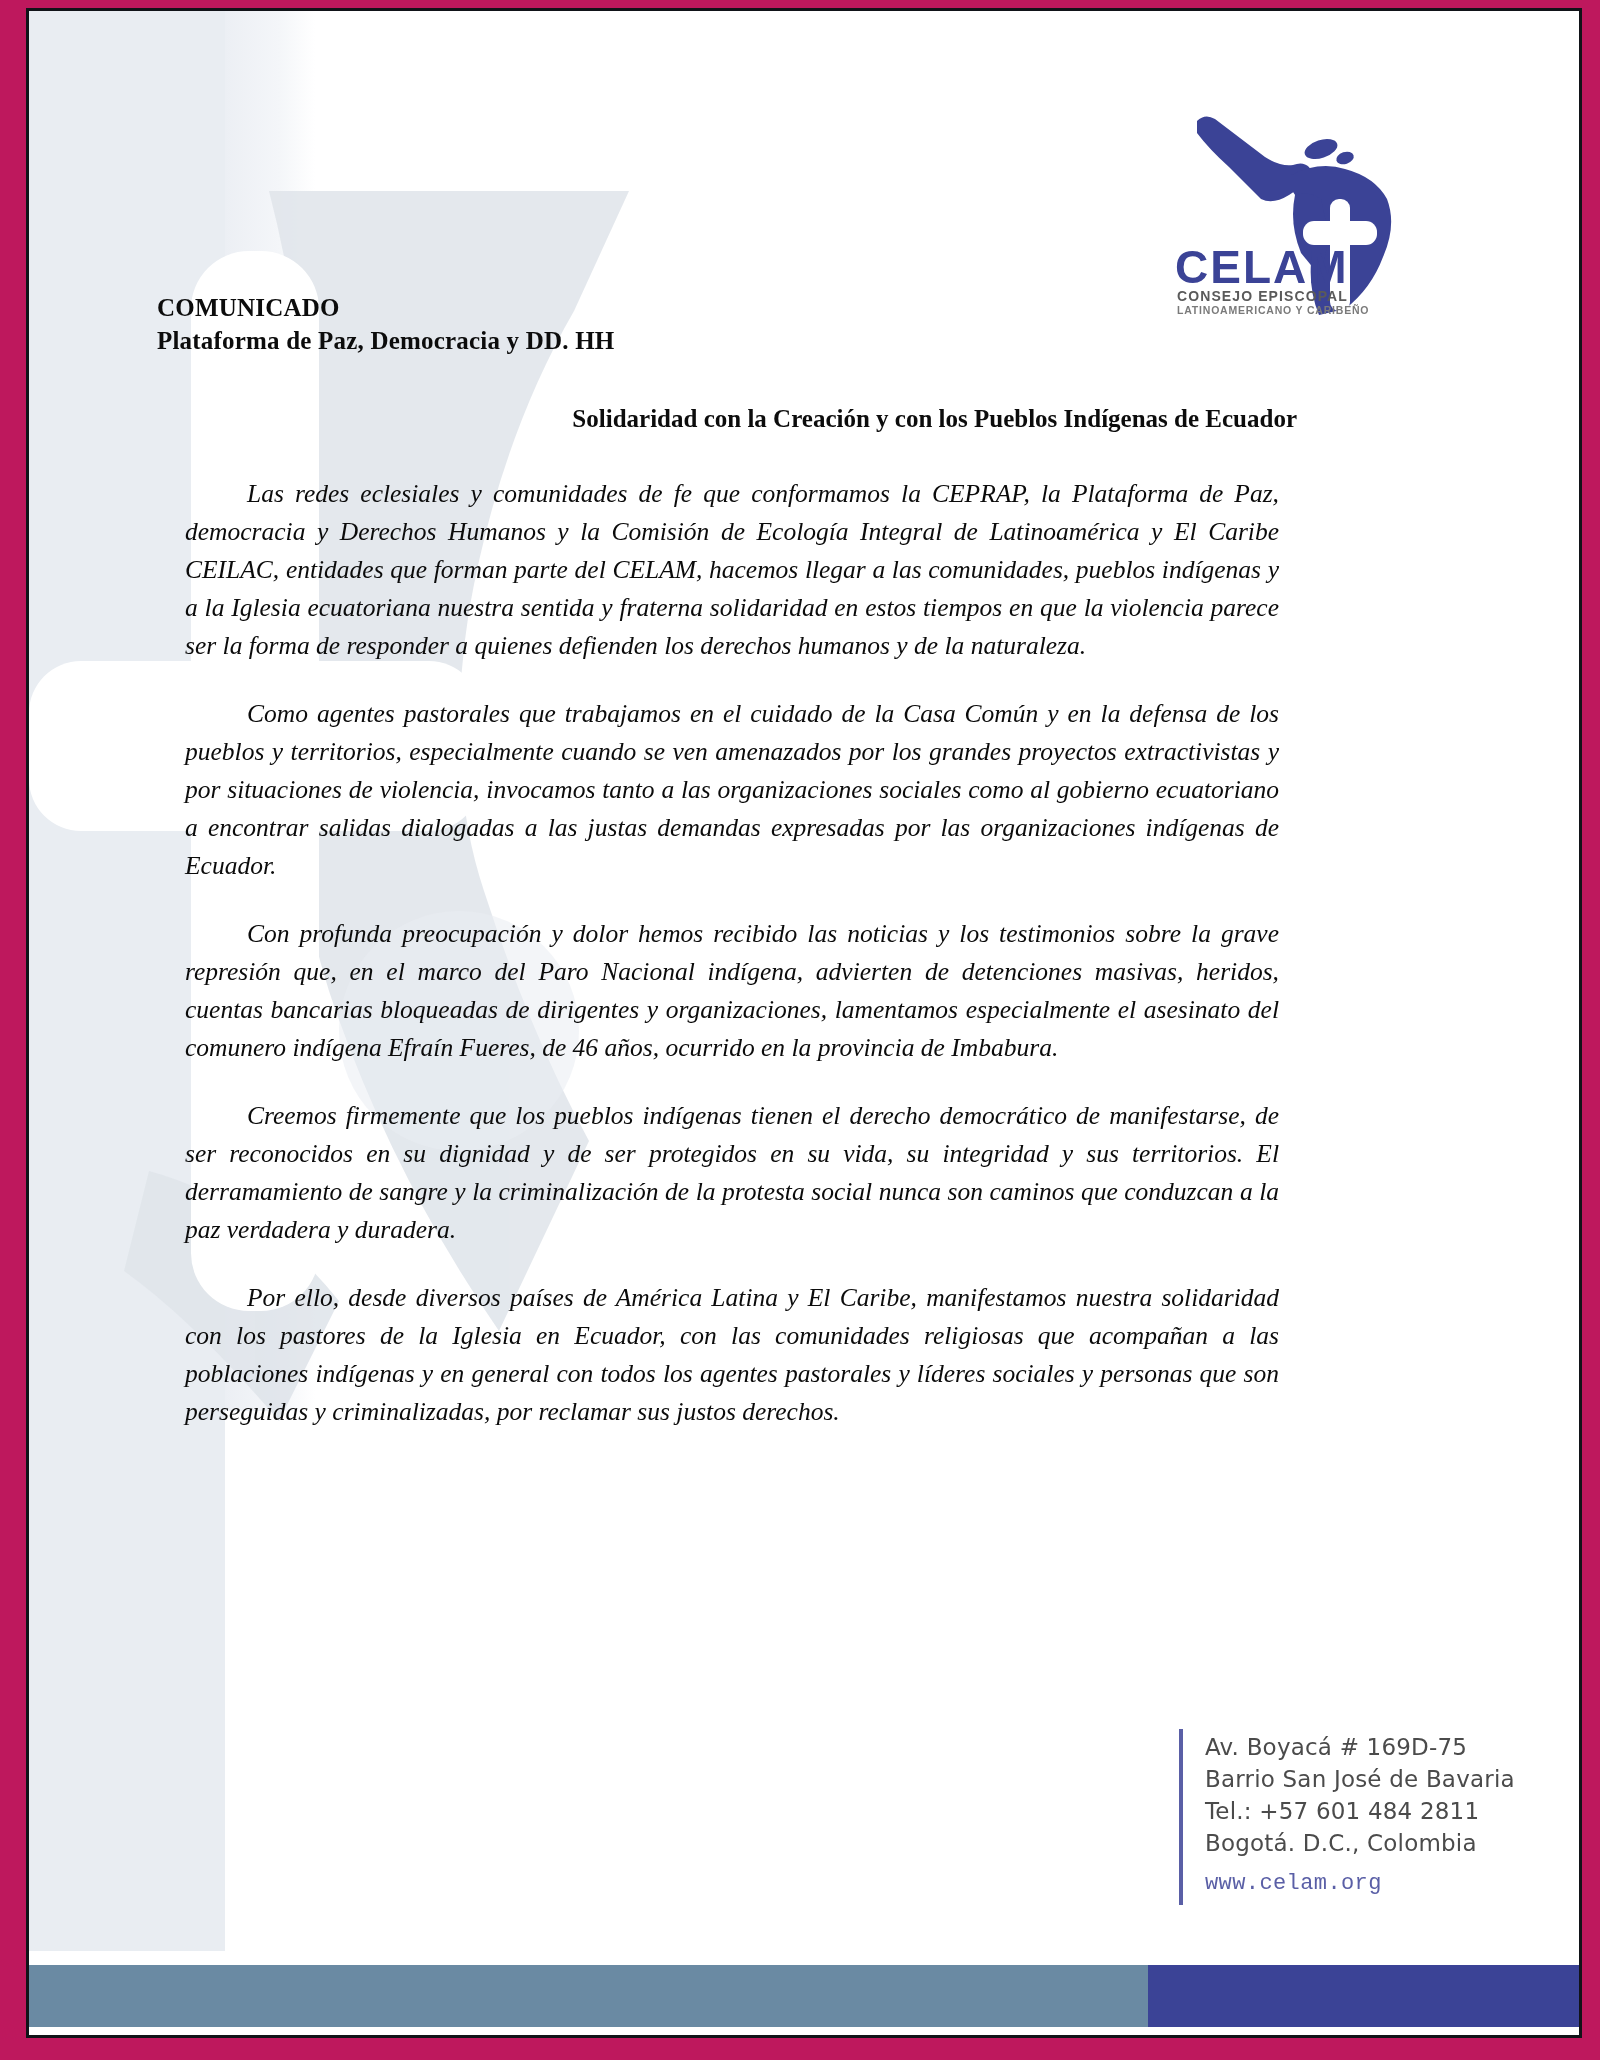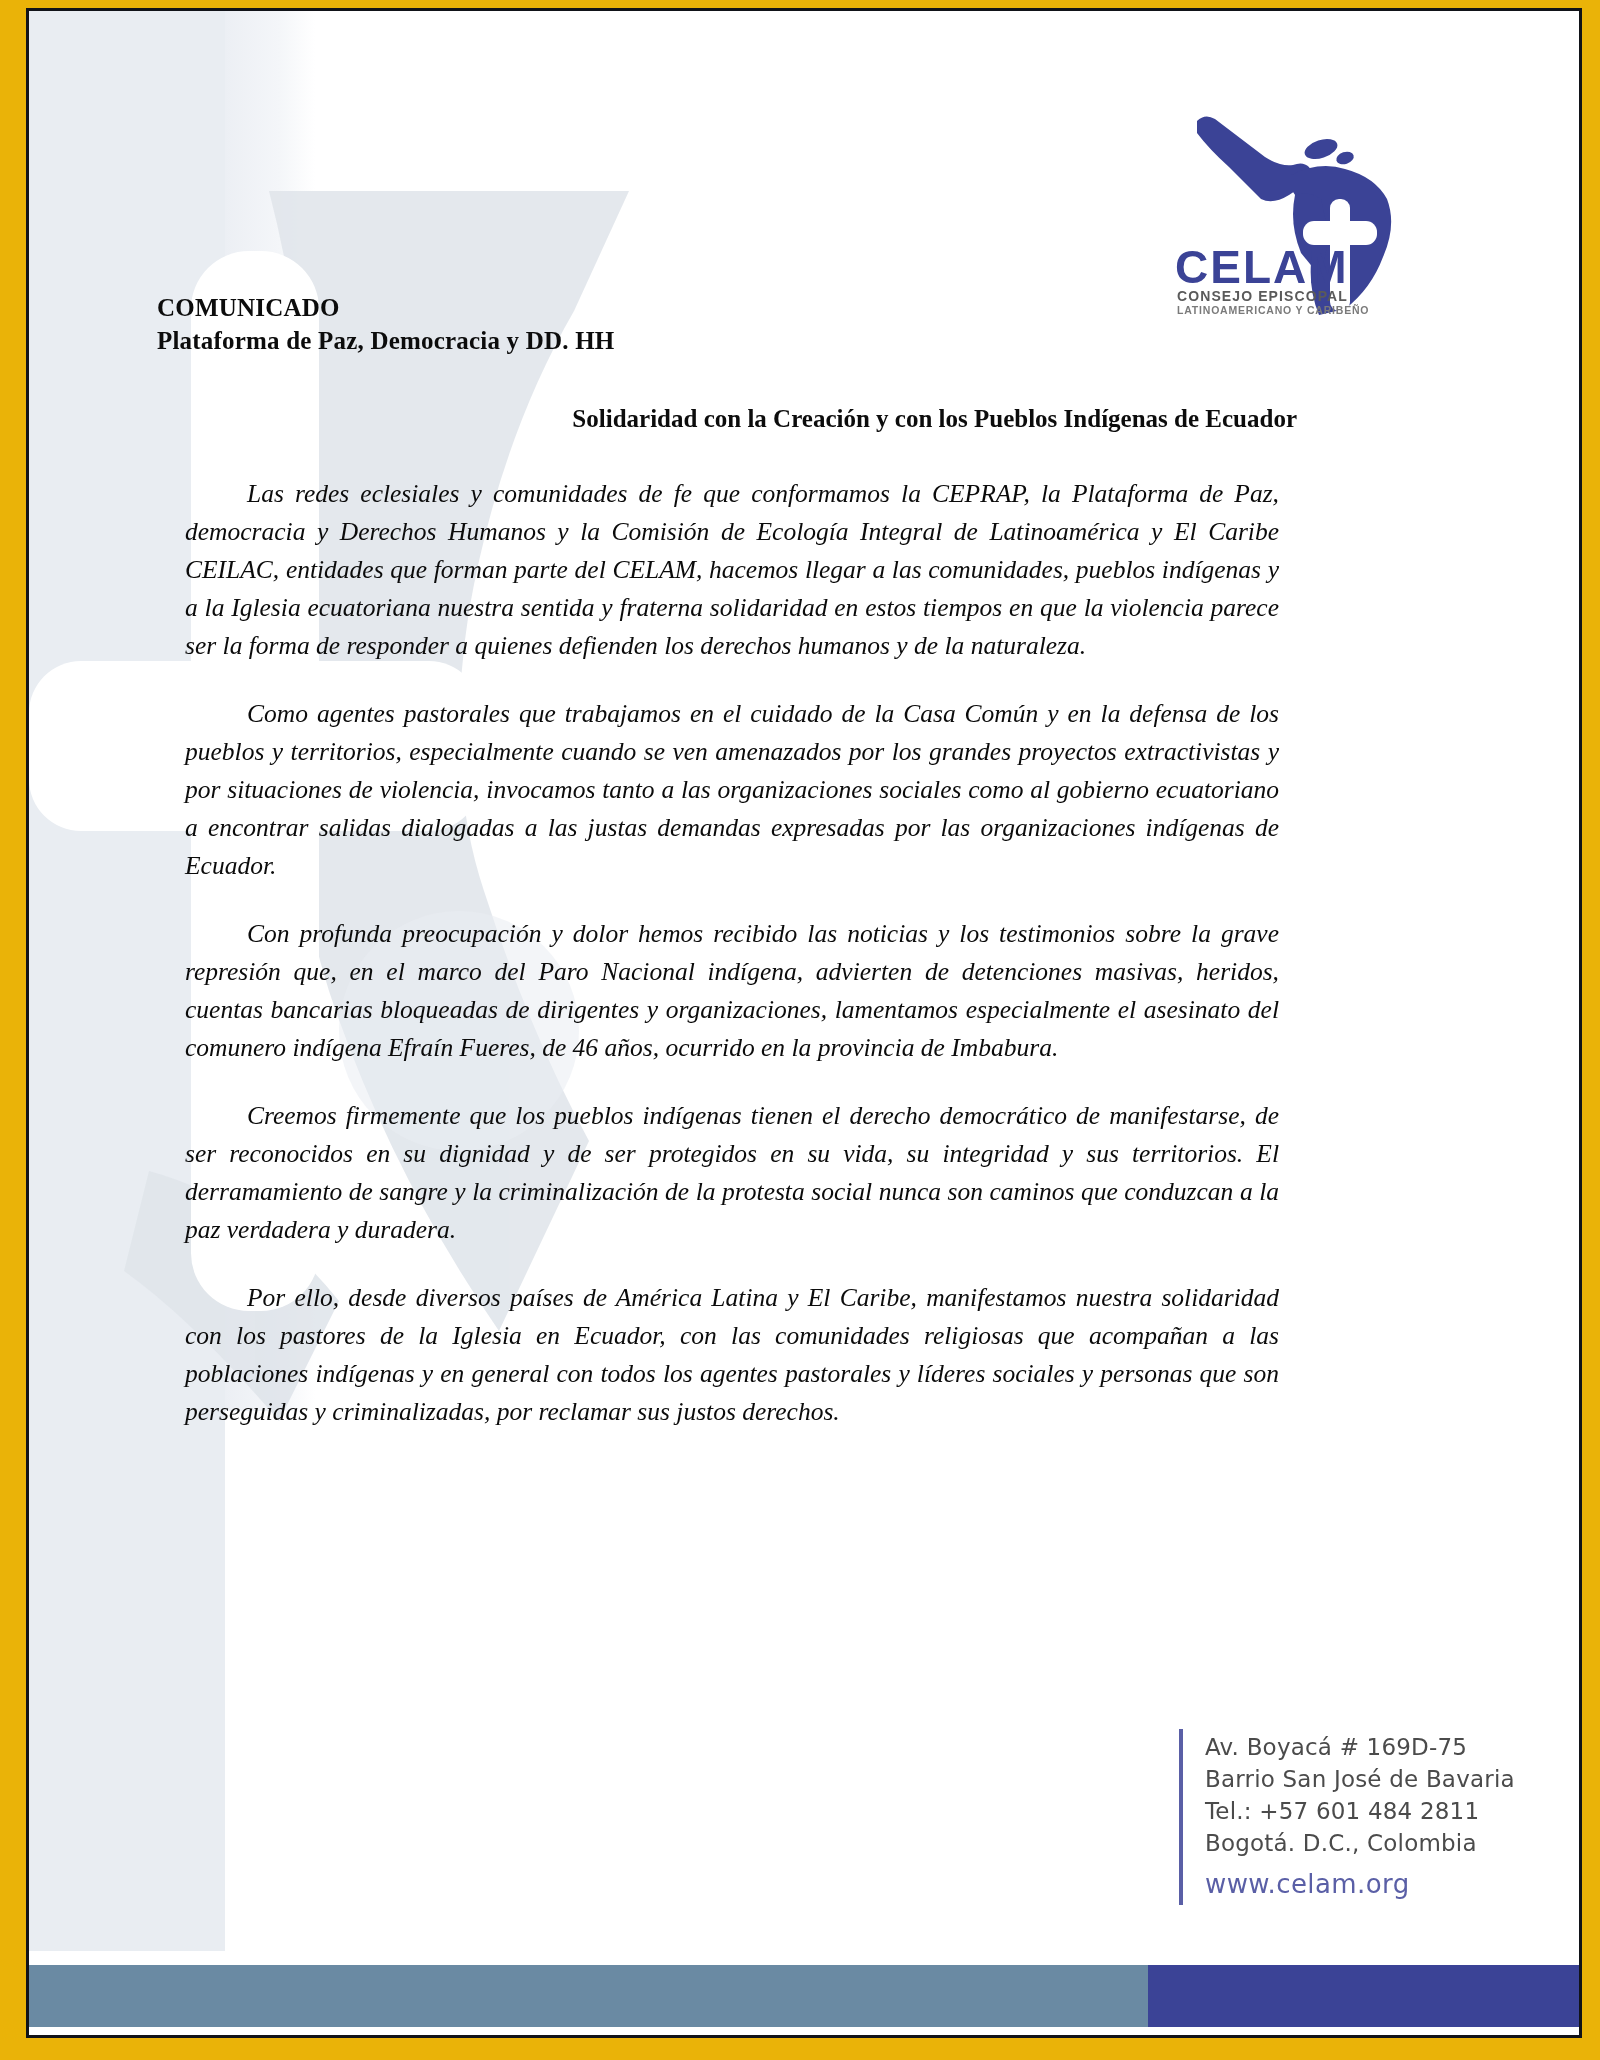--- a/index.html
+++ b/index.html
@@ -4,21 +4,21 @@
 <style>
   html, body {
     margin: 0;
     padding: 0;
     background: #ffffff;
   }
   .page {
     position: relative;
     width: 1600px;
     height: 2060px;
-    background: #eab308;
+    background: #be185d;
     overflow: hidden;
     font-family: "Liberation Serif", "DejaVu Serif", serif;
   }
   
   .scan-frame {
     position: absolute;
     left: 26px;
     top: 8px;
     width: 1556px;
     height: 2030px;
@@ -136,26 +136,27 @@
   }
   .footer-lines { padding-top: 2px; }
   .footer-line {
     font-size: 23px;
     line-height: 32px;
     color: #4b4b4b;
     letter-spacing: 0.2px;
     white-space: nowrap;
   }
   .footer-url {
-    font-size: 26px;
+    font-size: 22px;
     line-height: 42px;
     color: #5a5fa6;
     letter-spacing: 0.4px;
     margin-top: 4px;
     white-space: nowrap;
+    font-family: Liberation Mono, monospace;
   }
 
   
   .bottom-bar {
     position: absolute;
     left: 0;
     bottom: 8px;
     width: 100%;
     height: 62px;
     display: flex;

